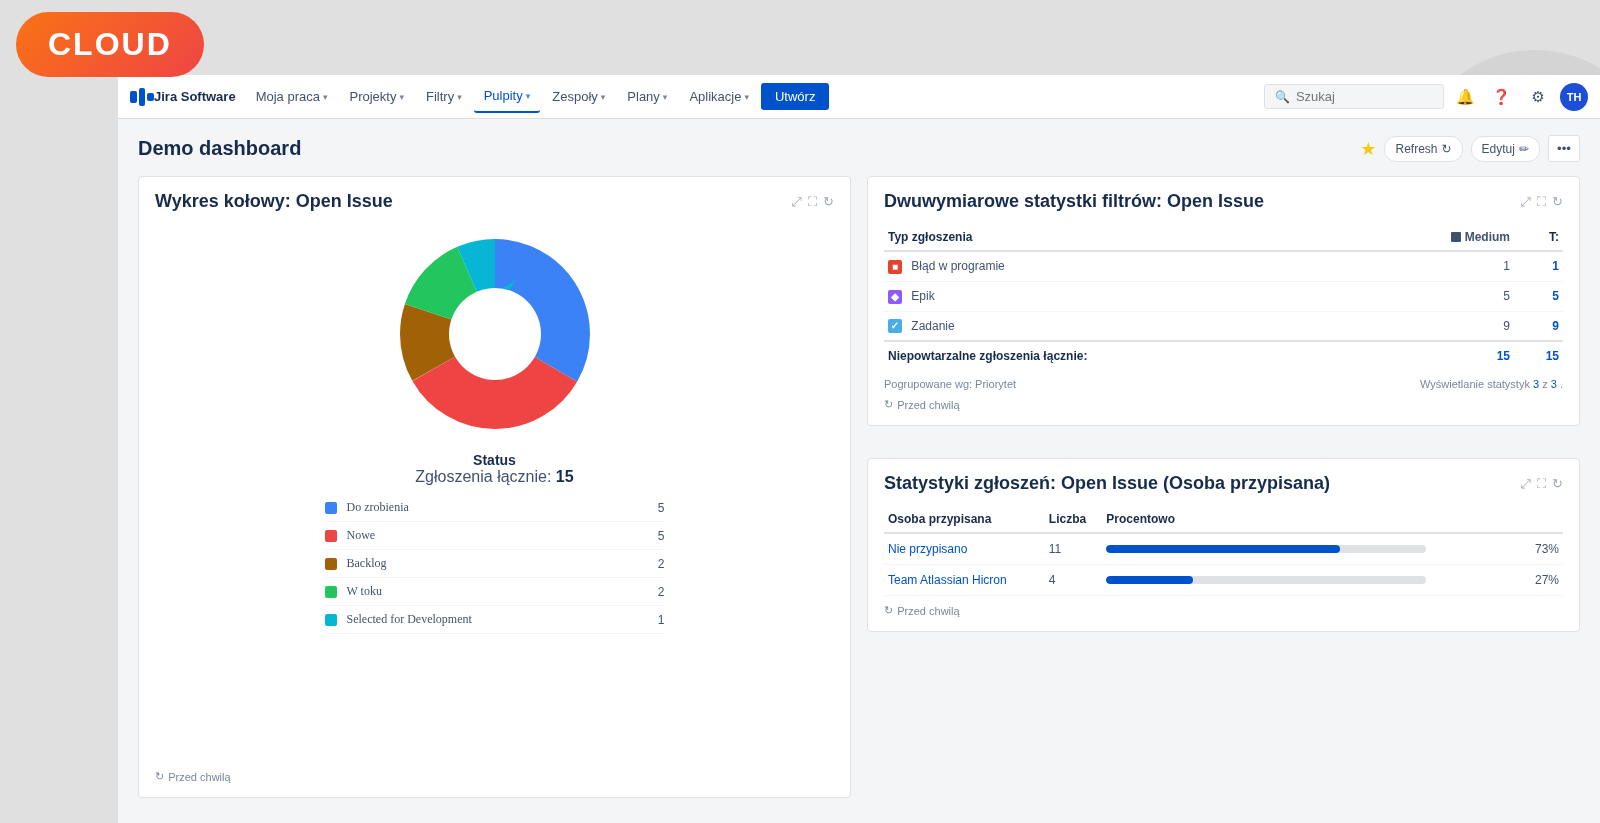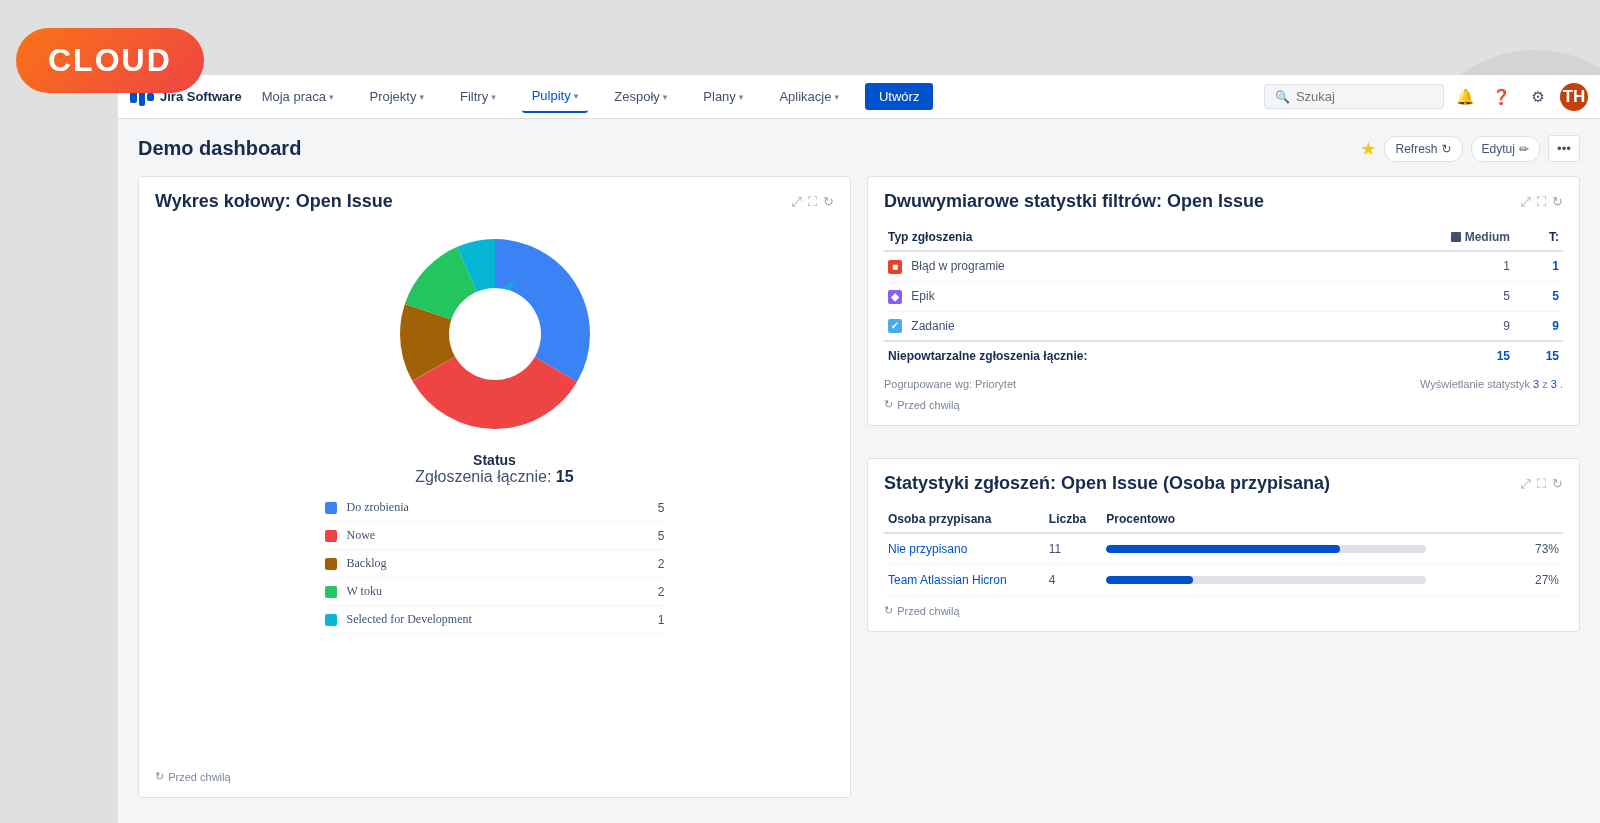--- a/index.html
+++ b/index.html
@@ -9,21 +9,21 @@
       font-size: 13px;
       width: 1600px;
       height: 823px;
       overflow: hidden;
       position: relative;
     }
 
     
     .cloud-badge {
       position: absolute;
-      top: 28px;
+      top: 12px;
       left: 16px;
       background: linear-gradient(135deg, #f97316, #ef4444);
       border-radius: 40px;
       padding: 14px 32px;
       z-index: 100;
       text-align: center;
     }
     .cloud-badge-text {
       color: white;
       font-size: 32px;
@@ -54,21 +54,21 @@
       background: white;
       border-bottom: 1px solid #ddd;
       display: flex;
       align-items: center;
       padding: 0 12px;
       z-index: 10;
     }
     .topnav-logo {
       display: flex;
       align-items: center;
-      gap: 6px;
+      gap: 0;
       margin-right: 10px;
     }
     .topnav-logo-icon {
       width: 24px;
       height: 24px;
       display: flex;
       align-items: center;
       gap: 2px;
     }
     .topnav-logo-icon span {
@@ -81,21 +81,21 @@
     .topnav-logo-icon span:nth-child(2) { background: #0052cc; height: 18px; }
     .topnav-logo-icon span:nth-child(3) { background: #0052cc; height: 8px; }
     .topnav-logo-name {
       font-size: 13px;
       font-weight: 600;
       color: #172b4d;
     }
     .topnav-nav {
       display: flex;
       align-items: center;
-      gap: 16px;
+      gap: 2px;
       flex: 1;
     }
     .nav-item {
       padding: 8px 10px;
       font-size: 13px;
       color: #42526e;
       cursor: pointer;
       border-radius: 3px;
       display: flex;
       align-items: center;
@@ -154,26 +154,26 @@
       display: flex;
       align-items: center;
       justify-content: center;
       color: #42526e;
       font-size: 15px;
     }
     .topnav-avatar {
       width: 28px;
       height: 28px;
       border-radius: 50%;
-      background: #c2410c;
+      background: #1d4ed8;
       color: white;
       display: flex;
       align-items: center;
       justify-content: center;
-      font-size: 17px;
+      font-size: 11px;
       font-weight: 700;
       cursor: pointer;
     }
 
     
     .main-content {
       position: absolute;
       top: 119px;
       left: 118px;
       right: 0;

